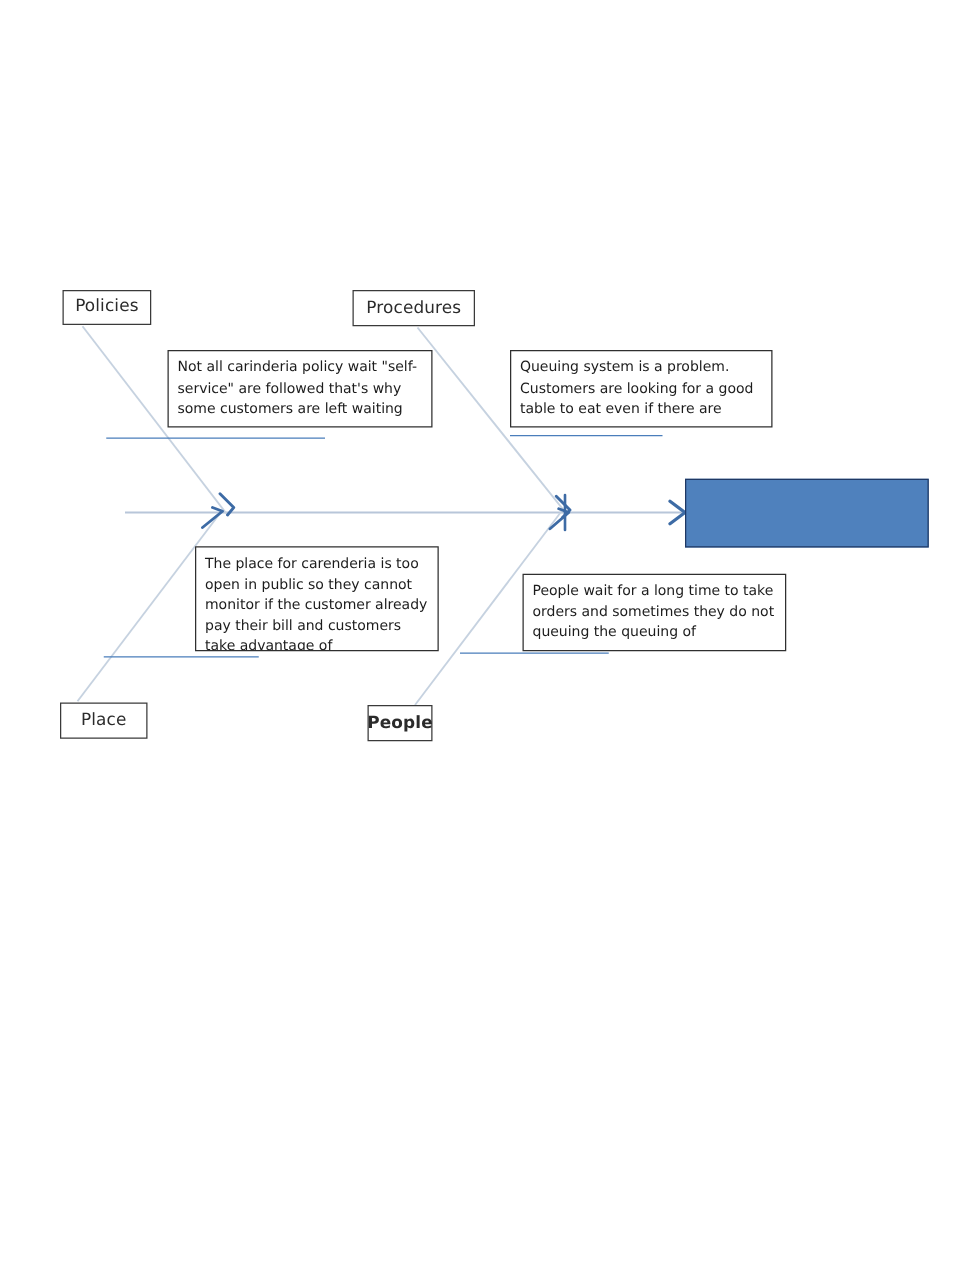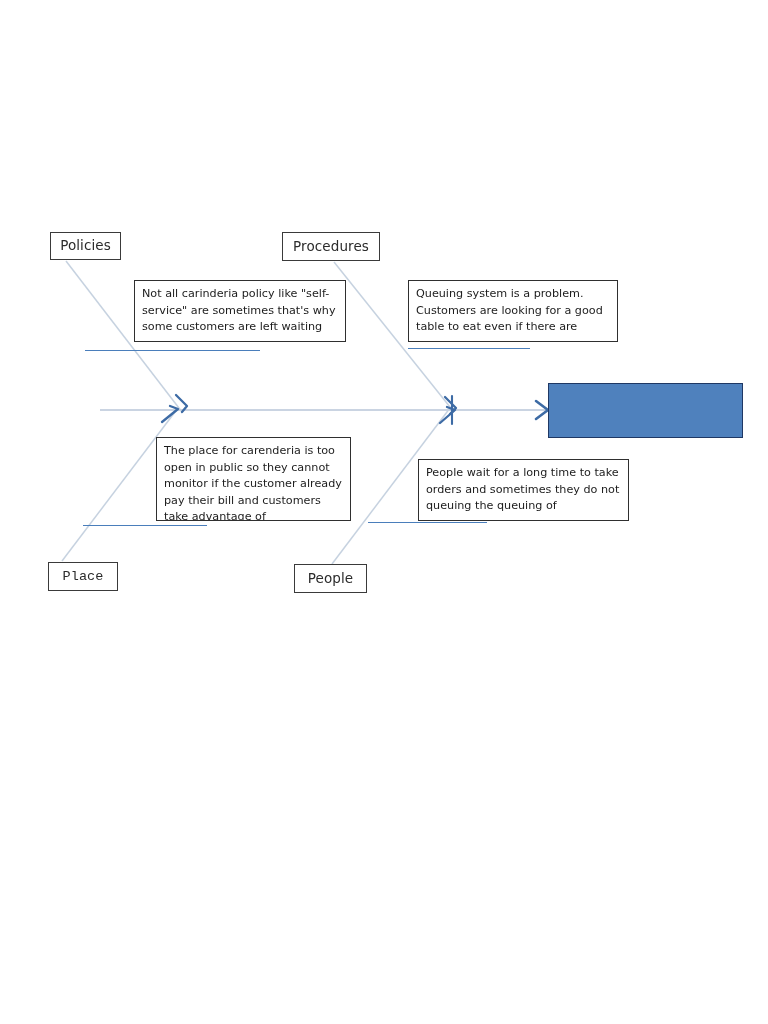--- a/index.html
+++ b/index.html
@@ -38,22 +38,22 @@
     display: flex;
     align-items: center;
     justify-content: center;
     font-size: 13.5px;
     color: #2b2b2b;
     letter-spacing: 0.1px;
     line-height: 1;
   }
   #cat-policies   { left: 50px;  top: 216px; width: 71px;  height: 28px; }
   #cat-procedures { left: 282px; top: 216px; width: 98px; height: 29px; }
-  #cat-place      { left: 48px;  top: 546px; width: 70px;  height: 29px; font-family: Liberation Mono, monospace; }
-  #cat-people     { left: 294px; top: 548px; width: 73px;  height: 29px; }
+  #cat-place      { left: 48px;  top: 546px; width: 70px;  height: 29px; }
+  #cat-people     { left: 294px; top: 548px; width: 52px;  height: 29px; font-weight: bold; }
 
   
   .cause-box {
     position: absolute;
     border: 1px solid #2f2f2f;
     background: #ffffff;
     box-sizing: border-box;
     overflow: hidden;
     padding: 5px 7px 0 7px;
     font-size: 11.2px;
@@ -118,21 +118,21 @@
   <div id="head-box"></div>
 
   <div class="cat-box" id="cat-policies">Policies</div>
 
   <div class="cat-box" id="cat-procedures">Procedures</div>
 
   <div class="cat-box" id="cat-place">Place</div>
 
   <div class="cat-box" id="cat-people">People</div>
 
-  <div class="cause-box" id="cause-policies">Not all carinderia policy like "self-service" are sometimes that's why some customers are left waiting</div>
+  <div class="cause-box" id="cause-policies">Not all carinderia policy wait "self-service" are followed that's why some customers are left waiting</div>
 
   <div class="cause-box" id="cause-place">The place for carenderia is too open in public so they cannot monitor if the customer already pay their bill and customers take advantage of</div>
 
   <div class="cause-box" id="cause-procedures">Queuing system is a problem. Customers are looking for a good table to eat even  if there are</div>
 
   <div class="cause-box" id="cause-people">People wait for a long time to take orders and sometimes they do not queuing the queuing of</div>
 
   <div class="underline" id="ul-policies"></div>
   <div class="underline" id="ul-procedures"></div>
   <div class="underline" id="ul-place"></div>

